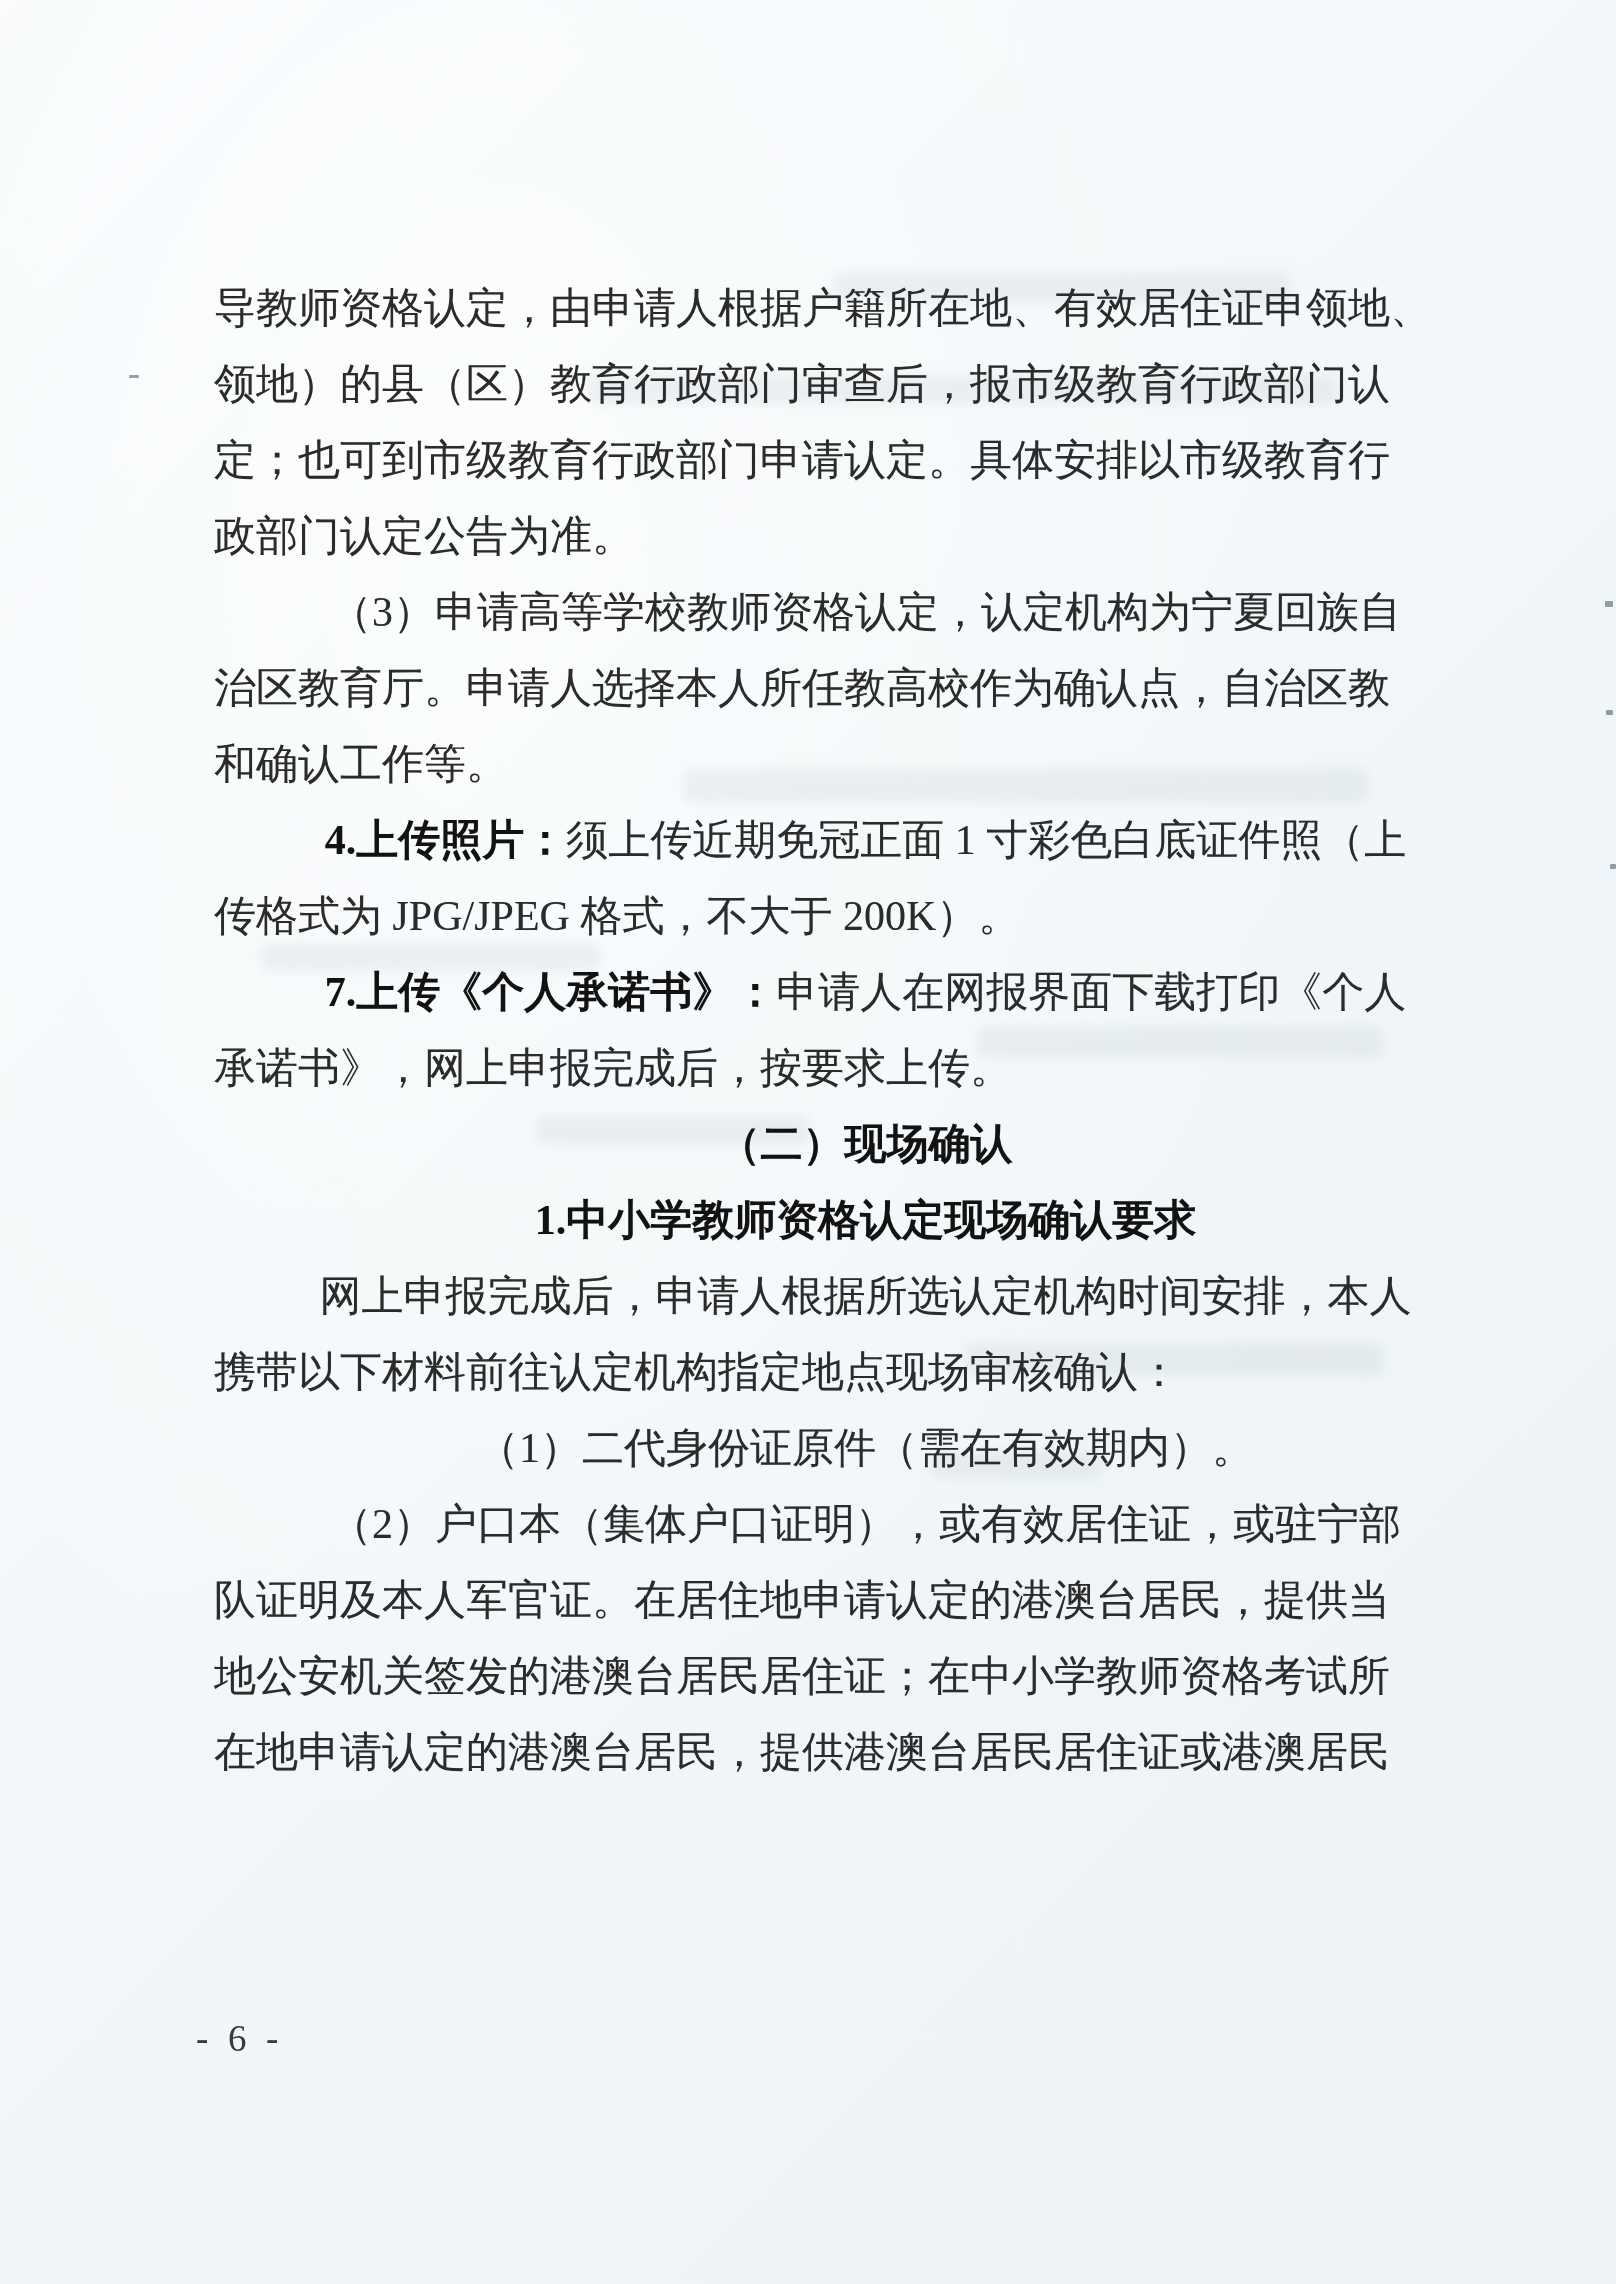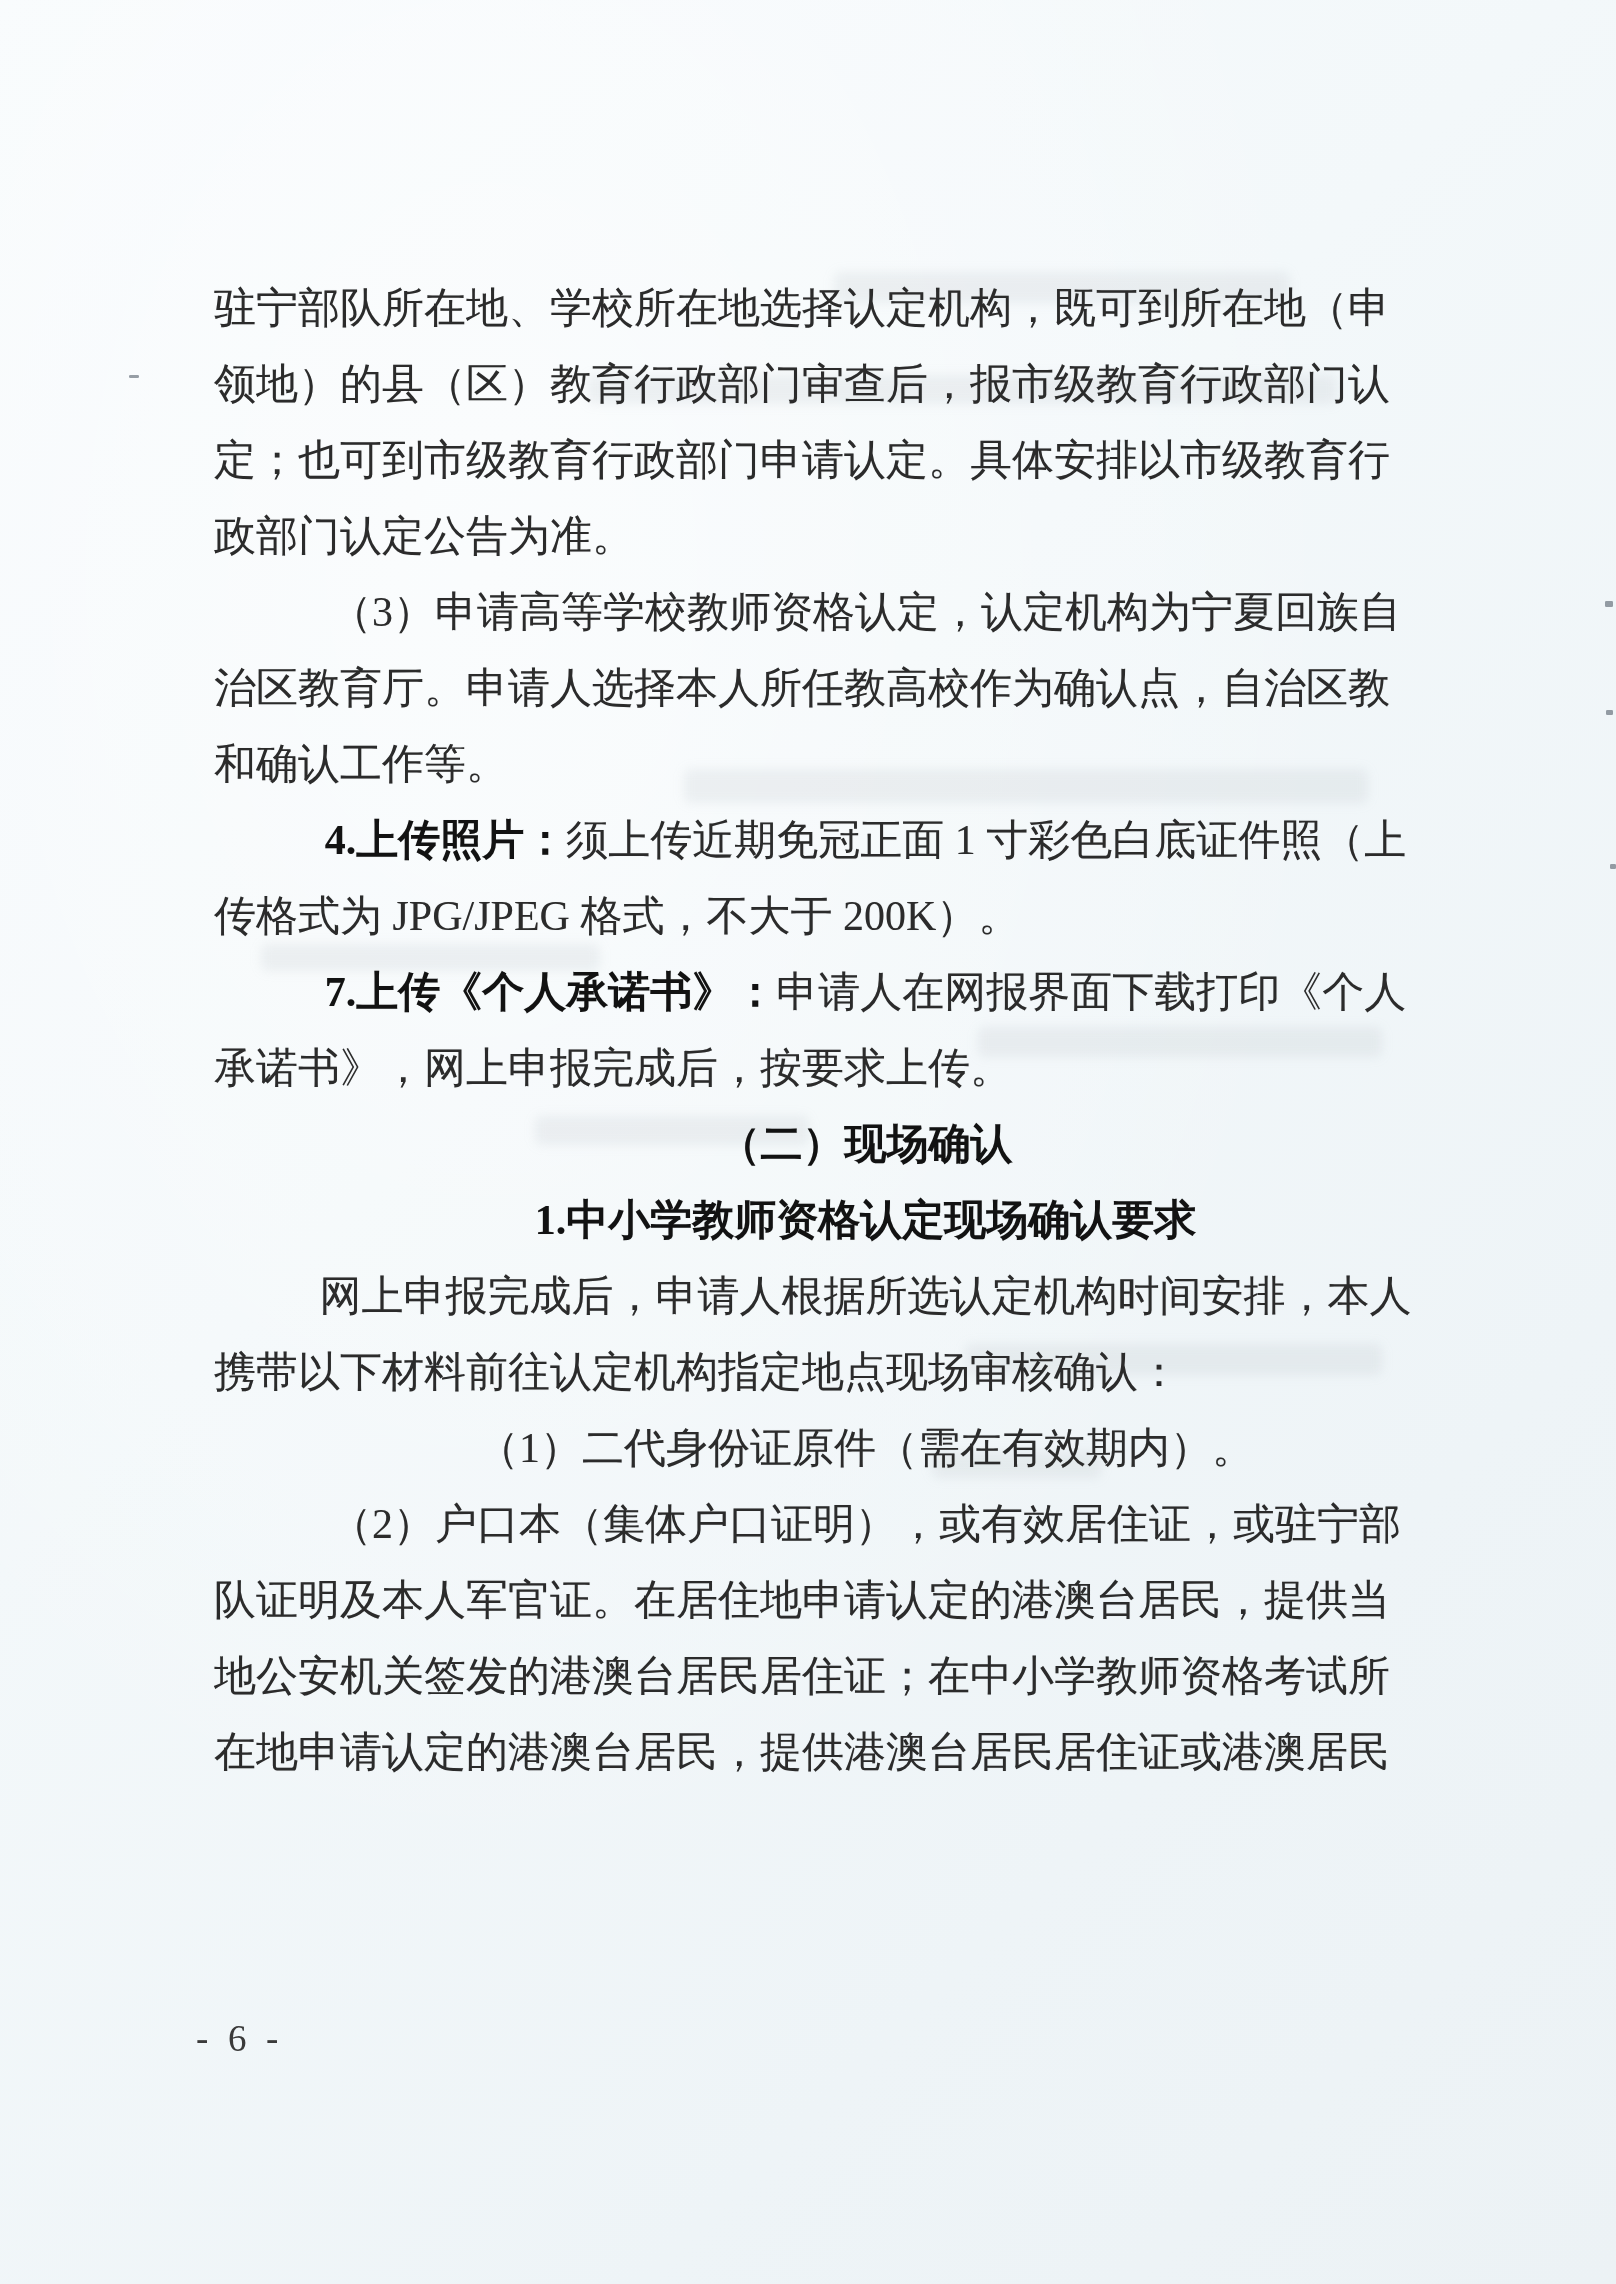--- a/index.html
+++ b/index.html
@@ -74,21 +74,21 @@
   <div class="ghost" style="left:535px; top:1116px; width:274px; height:29px;"></div>
   <div class="ghost" style="left:965px; top:1344px; width:417px; height:31px;"></div>
   <div class="ghost" style="left:932px; top:1452px; width:169px; height:26px;"></div>
 
   <div class="speck" style="left:129px; top:375px; width:10.4px; height:3.3px;"></div>
   <div class="speck" style="left:1605px; top:601px; width:7.8px; height:5.9px;"></div>
   <div class="speck" style="left:1606px; top:710px; width:7.2px; height:5.2px;"></div>
   <div class="speck" style="left:1610px; top:864px; width:5.9px; height:4.6px;"></div>
 
   <div class="text-block">
-    <div class="line"><span class="b"></span><span>驻宁部队所在地、学校所在地选择认定机构，既可到所在地（申</span></div>
+    <div class="line"><span class="b"></span><span>导教师资格认定，由申请人根据户籍所在地、有效居住证申领地、</span></div>
     <div class="line"><span class="b"></span><span>领地）的县（区）教育行政部门审查后，报市级教育行政部门认</span></div>
     <div class="line"><span class="b"></span><span>定；也可到市级教育行政部门申请认定。具体安排以市级教育行</span></div>
     <div class="line"><span class="b"></span><span>政部门认定公告为准。</span></div>
     <div class="line indent"><span class="b"></span><span>（3）申请高等学校教师资格认定，认定机构为宁夏回族自</span></div>
     <div class="line"><span class="b"></span><span>治区教育厅。申请人选择本人所任教高校作为确认点，自治区教</span></div>
     <div class="line"><span class="b"></span><span>和确认工作等。</span></div>
     <div class="line indent"><span class="b">4.上传照片：</span><span>须上传近期免冠正面 1 寸彩色白底证件照（上</span></div>
     <div class="line"><span class="b"></span><span>传格式为 JPG/JPEG 格式，不大于 200K）。</span></div>
     <div class="line indent"><span class="b">7.上传《个人承诺书》：</span><span>申请人在网报界面下载打印《个人</span></div>
     <div class="line"><span class="b"></span><span>承诺书》，网上申报完成后，按要求上传。</span></div>

